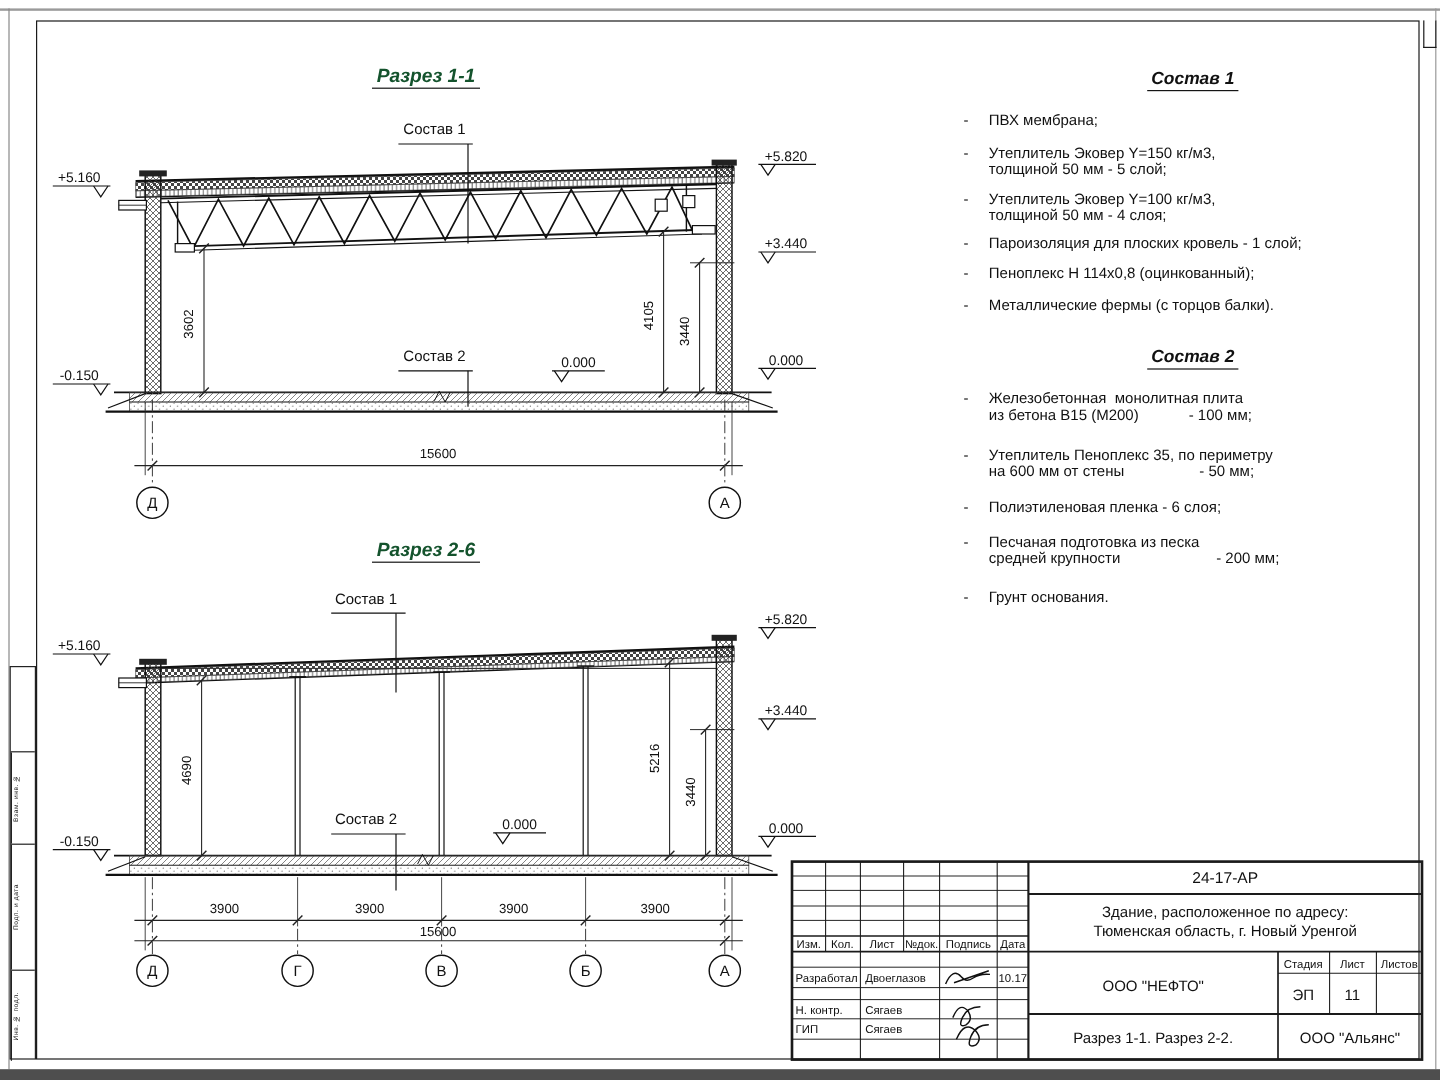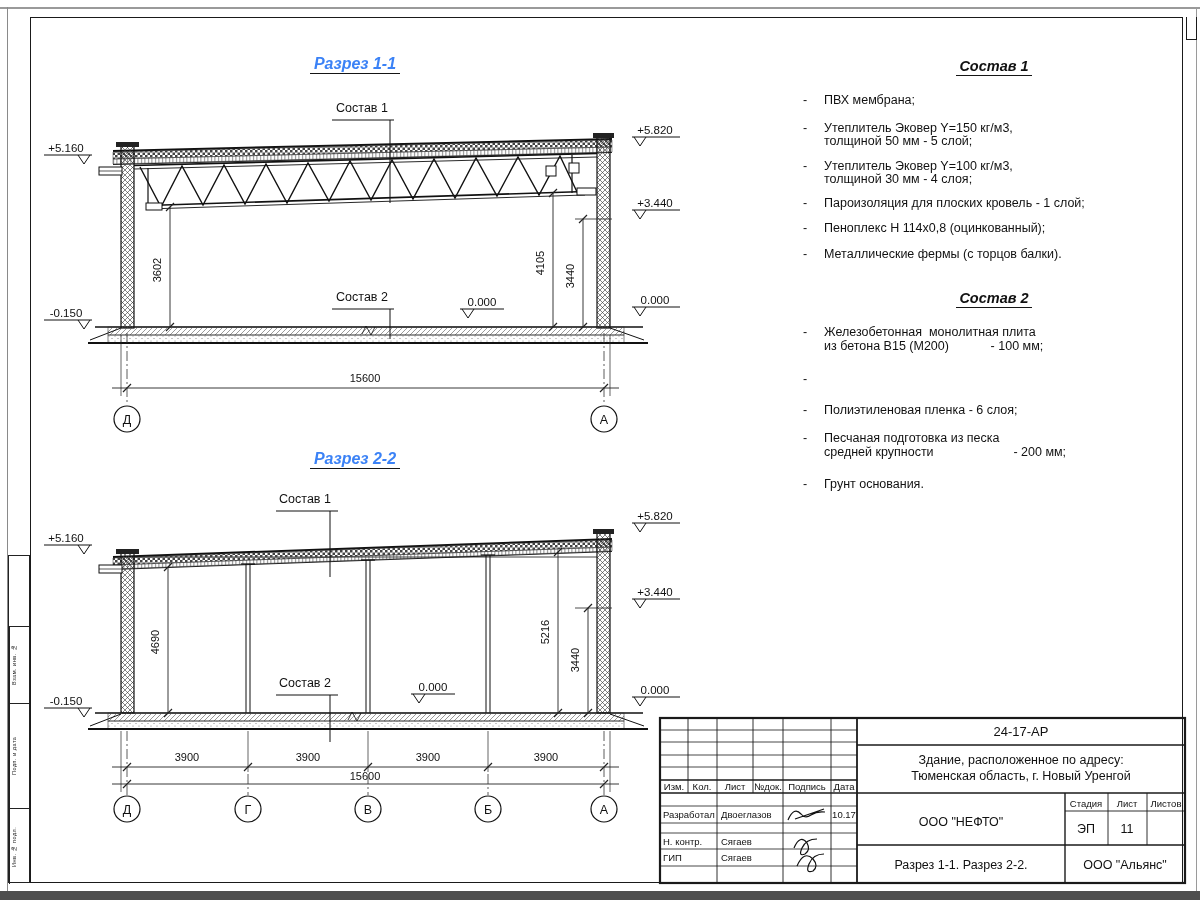--- a/index.html
+++ b/index.html
@@ -20,21 +20,21 @@
   .mcell:first-child { border-top:none; }
   .mlabel {
     position:absolute; left:0; top:0; width:9px; height:100%;
     border-right:1px solid #222;
     display:flex; align-items:center; justify-content:center;
     writing-mode:vertical-rl; transform:rotate(180deg);
     font-size:5.5px; color:#222; letter-spacing:0.5px; overflow:hidden;
   }
   .dwg-title {
     text-align:center; font-size:16px; font-style:italic; font-weight:bold;
-    color:#3b82f6;
+    color:#14532d;
   }
   .dwg-title span { border-bottom:1.3px solid #151515; padding:0 4px 1px 4px; }
   .sostav { left:800px; width:388px; }
   .sostav-h {
     text-align:center; font-size:14.5px; font-style:italic; font-weight:bold;
   }
   .sostav-h span { border-bottom:1.2px solid #151515; padding:0 3px 1px 3px; }
   .s-item { display:flex; font-size:12.5px; line-height:13.5px; }
   .s-dash { width:24px; flex:none; padding-left:3px; }
   .s-txt { white-space:pre-wrap; }
@@ -63,21 +63,21 @@
     </div>
     <div class="mcell" style="height:76px;">
       <div class="mlabel">Инв. № подл.</div>
     </div>
   </div>
 
   <div class="abs dwg-title" style="left:285px; top:55px; width:140px;">
     <span>Разрез 1-1</span>
   </div>
   <div class="abs dwg-title" style="left:285px; top:450px; width:140px;">
-    <span>Разрез 2-2</span>
+    <span>Разрез 2-6</span>
   </div>
 
   <svg class="abs" style="left:30px; top:95px;" width="680" height="340" viewBox="30 95 680 340">
     <defs>
       <pattern id="p1cross" width="5" height="5" patternUnits="userSpaceOnUse">
         <path d="M0,5 L5,0 M0,0 L5,5" stroke="#333" stroke-width="0.6" fill="none"></path>
       </pattern>
       <pattern id="p1check" width="5" height="5" patternUnits="userSpaceOnUse">
         <rect x="0" y="0" width="2.5" height="2.5" fill="#444"></rect>
         <rect x="2.5" y="2.5" width="2.5" height="2.5" fill="#444"></rect>
@@ -377,21 +377,21 @@
         <div class="s-txt">ПВХ мембрана;</div>
       </div>
     <div class="s-item" style="margin-top:14px;">
         <div class="s-dash">-</div>
         <div class="s-txt">Утеплитель Эковер Y=150 кг/м3,
 толщиной 50 мм - 5 слой;</div>
       </div>
     <div class="s-item" style="margin-top:11px;">
         <div class="s-dash">-</div>
         <div class="s-txt">Утеплитель Эковер Y=100 кг/м3,
-толщиной 30 мм - 4 слоя;</div>
+толщиной 50 мм - 4 слоя;</div>
       </div>
     <div class="s-item" style="margin-top:10px;">
         <div class="s-dash">-</div>
         <div class="s-txt">Пароизоляция для плоских кровель - 1 слой;</div>
       </div>
     <div class="s-item" style="margin-top:12px;">
         <div class="s-dash">-</div>
         <div class="s-txt">Пеноплекс Н 114х0,8 (оцинкованный);</div>
       </div>
     <div class="s-item" style="margin-top:12px;">
@@ -402,20 +402,22 @@
 
   <div class="abs sostav" style="top:285px;">
     <div class="sostav-h" style="margin-top:5px;"><span>Состав 2</span></div>
     <div class="s-item" style="margin-top:20px;">
         <div class="s-dash">-</div>
         <div class="s-txt">Железобетонная  монолитная плита
 из бетона В15 (М200)            - 100 мм;</div>
       </div>
     <div class="s-item" style="margin-top:20px;">
         <div class="s-dash">-</div>
+        <div class="s-txt">Утеплитель Пеноплекс 35, по периметру
+на 600 мм от стены                  - 50 мм;</div>
       </div>
     <div class="s-item" style="margin-top:17px;">
         <div class="s-dash">-</div>
         <div class="s-txt">Полиэтиленовая пленка - 6 слоя;</div>
       </div>
     <div class="s-item" style="margin-top:15px;">
         <div class="s-dash">-</div>
         <div class="s-txt">Песчаная подготовка из песка
 средней крупности                       - 200 мм;</div>
       </div>

